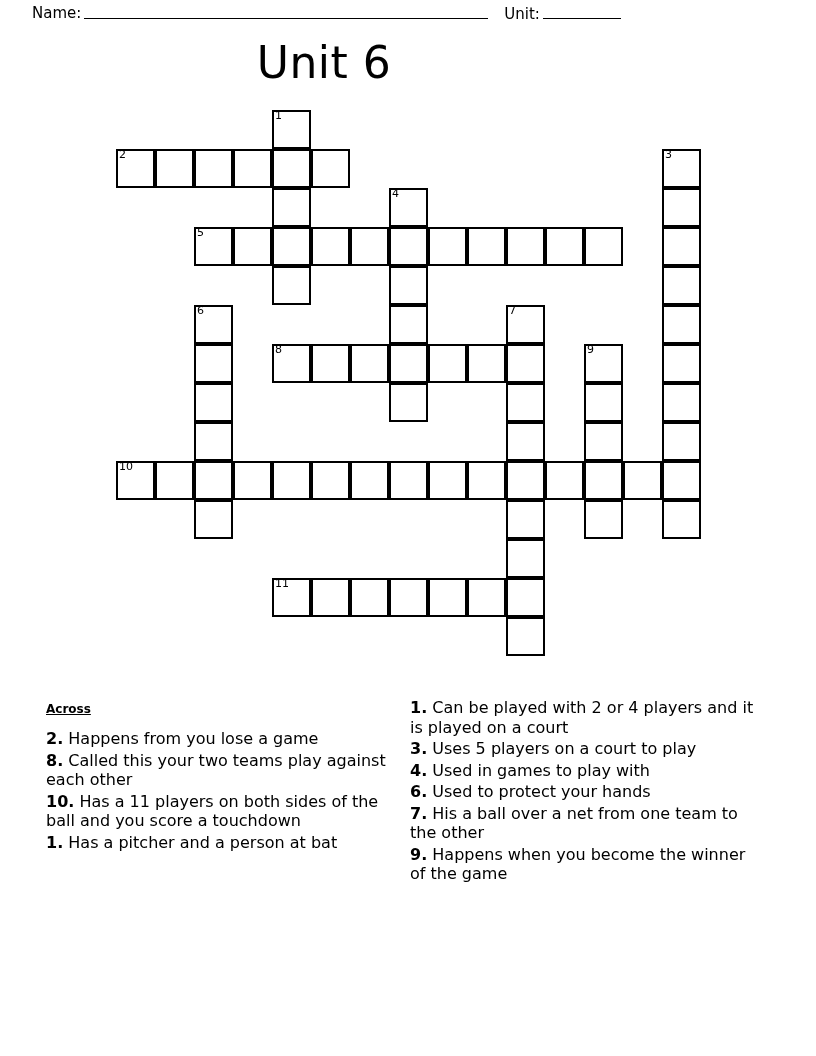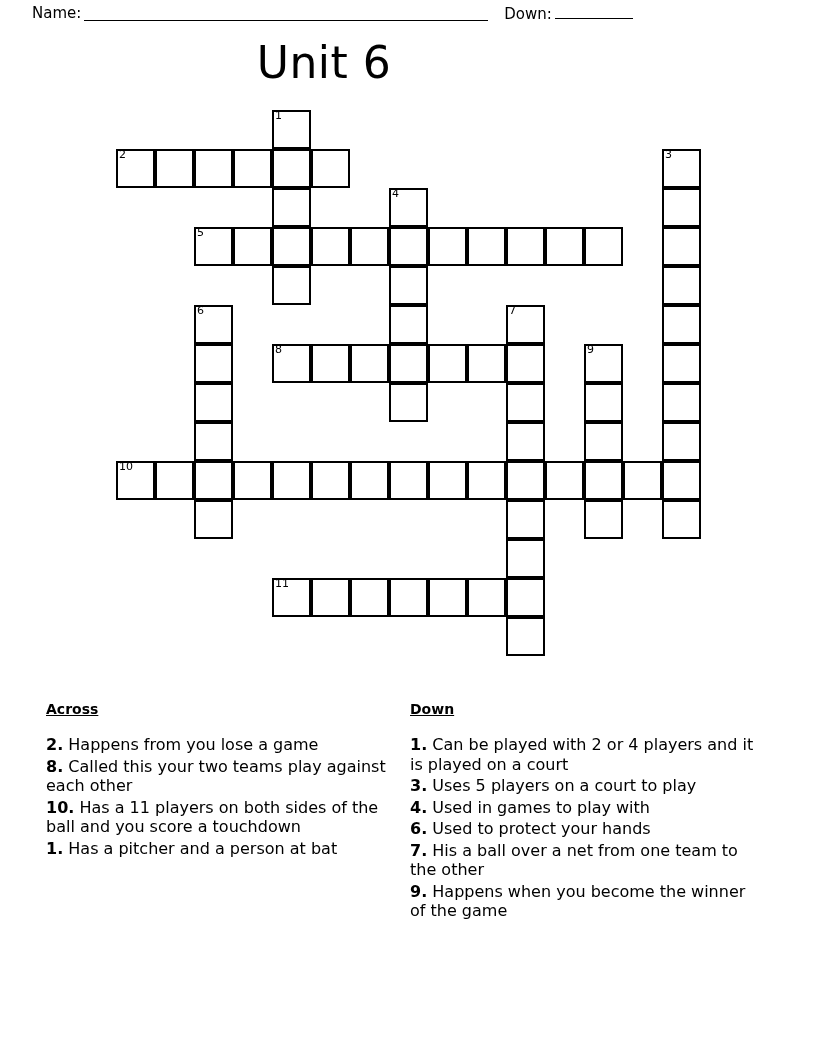--- a/index.html
+++ b/index.html
@@ -23,21 +23,21 @@
     left: 0; top: 0;
     width: 816px;
     height: 30px;
     display: flex;
     align-items: flex-start;
     padding-top: 4px;
     box-sizing: border-box;
   }
   .name-block {
     display: flex;
-    align-items: center;
+    align-items: flex-start;
     margin-left: 32px;
   }
   .date-block {
     display: flex;
     align-items: baseline;
     margin-left: 16px;
   }
   .field-label {
     font-size: 15px;
     line-height: 18px;
@@ -104,45 +104,45 @@
     width: 816px;
     height: 300px;
   }
   .clue-col {
     position: absolute;
     top: 0;
   }
   .clue-col.across { left: 46px; width: 348px; }
   .clue-col.down   { left: 410px; width: 352px; }
   .clue-heading {
-    font-size: 14px;
+    font-size: 12px;
     font-weight: bold;
     text-decoration: underline;
     line-height: 22px;
-    margin-bottom: 15px;
+    margin-bottom: 9px;
   }
   .clue {
     font-size: 16px;
     line-height: 19.5px;
     margin-bottom: 2px;
   }
   .clue .cnum {
     font-weight: bold;
   }
 </style>
 </head>
 <body>
 
 <div class="header-row">
   <div class="name-block">
     <span class="field-label">Name:</span>
     <span class="rule-long"></span>
   </div>
   <div class="date-block">
-    <span class="field-label">Down:</span>
+    <span class="field-label">Unit:</span>
     <span class="rule-short"></span>
   </div>
 </div>
 
 <div class="puzzle-title">Unit 6</div>
 
 <div id="grid">
     <div class="cell" style="left: 156px; top: 0px;">
       <span class="num">1</span>
     </div>
@@ -248,21 +248,20 @@
   <div class="clue-col across">
     <div class="clue-heading">Across</div>
     <div id="across-list">
         <div class="clue"><span class="cnum">2.</span><span class="ctext"> Happens from you lose a game</span></div>
         <div class="clue"><span class="cnum">8.</span><span class="ctext"> Called this your two teams play against each other</span></div>
         <div class="clue"><span class="cnum">10.</span><span class="ctext"> Has a 11 players on both sides of the ball and you score a touchdown</span></div>
         <div class="clue"><span class="cnum">1.</span><span class="ctext"> Has a pitcher and a person at bat</span></div>
       </div>
   </div>
   <div class="clue-col down">
-    <div class="clue-heading">Down</div>
     <div id="down-list">
         <div class="clue"><span class="cnum">1.</span><span class="ctext"> Can be played with 2 or 4 players and it is played on a court</span></div>
         <div class="clue"><span class="cnum">3.</span><span class="ctext"> Uses 5 players on a court to play</span></div>
         <div class="clue"><span class="cnum">4.</span><span class="ctext"> Used in games to play with</span></div>
         <div class="clue"><span class="cnum">6.</span><span class="ctext"> Used to protect your hands</span></div>
         <div class="clue"><span class="cnum">7.</span><span class="ctext"> His a ball over a net from one team to the other</span></div>
         <div class="clue"><span class="cnum">9.</span><span class="ctext"> Happens when you become the winner of the game</span></div>
       </div>
   </div>
 </div>

